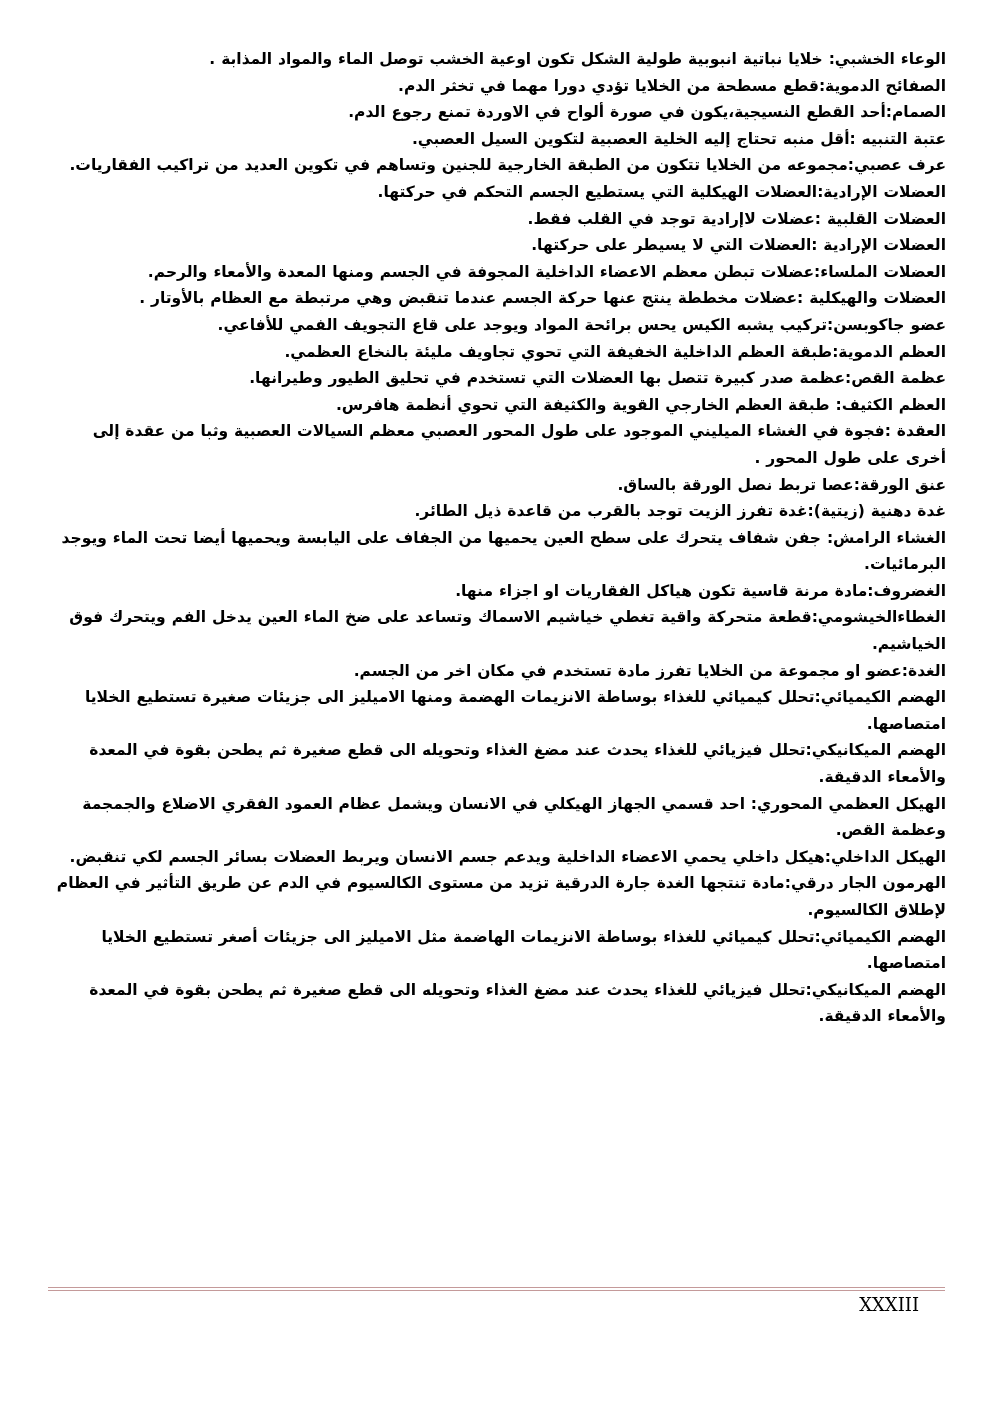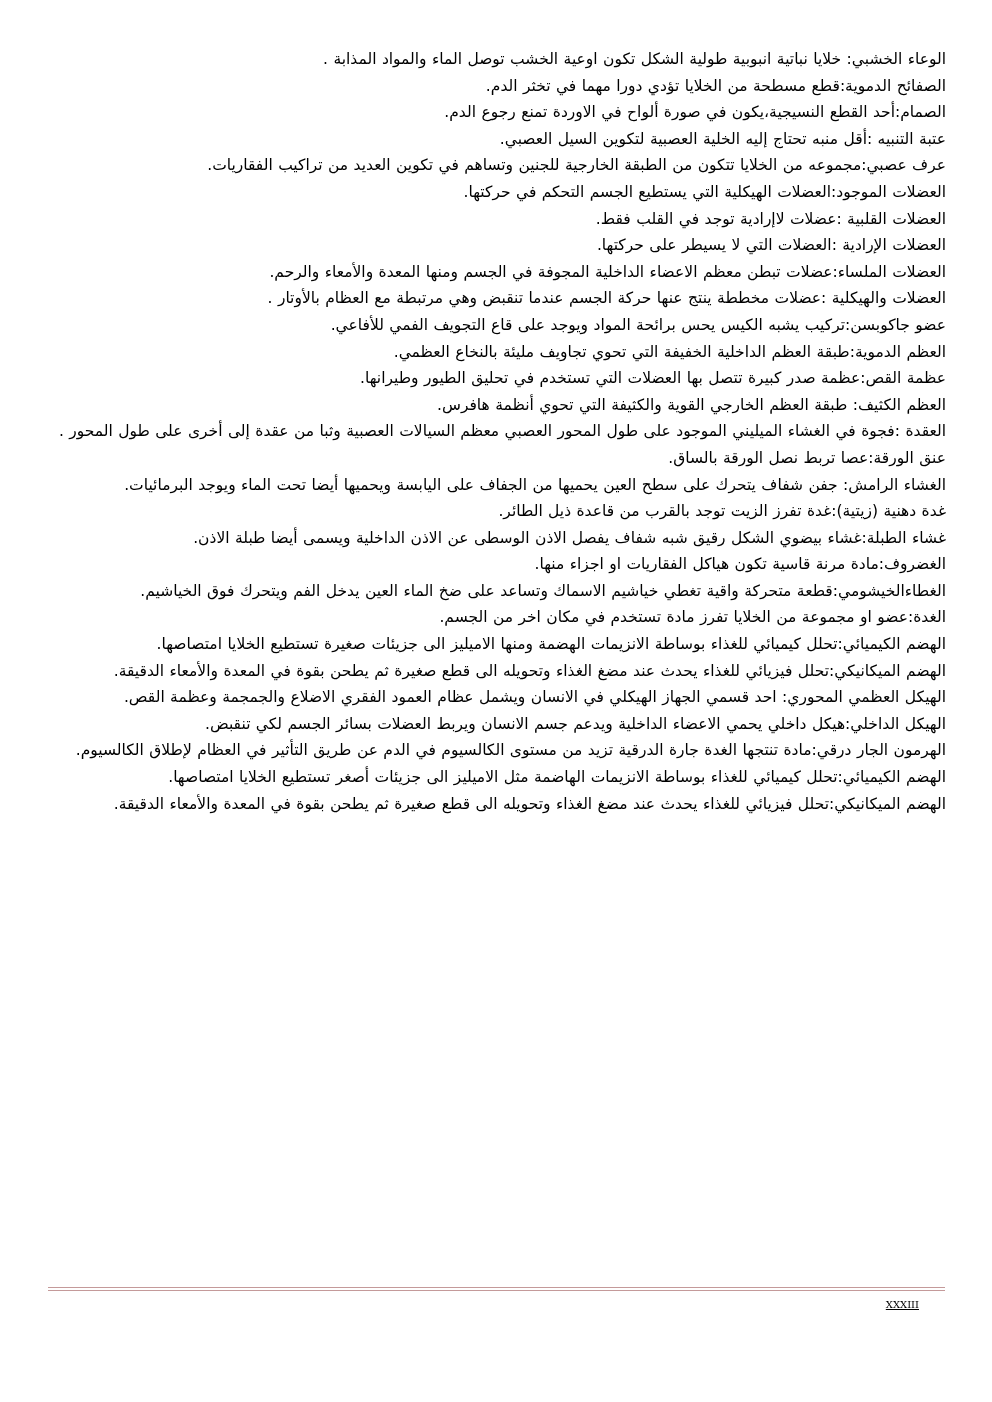--- a/index.html
+++ b/index.html
@@ -20,22 +20,22 @@
     right: 46px;
     left: 47px;
     direction: rtl;
     text-align: right;
   }
   .entry {
     font-size: 15.5px;
     line-height: 26.6px;
     word-spacing: 0.5px;
   }
-  .entry .term { font-weight: normal; text-align: center; }
-  .entry .definition { font-weight: normal; text-align: center; }
+  .entry .term { font-weight: bold; text-align: center; }
+  .entry .definition { font-weight: bold; text-align: center; }
   .footer {
     position: absolute;
     top: 1287px;
     right: 47px;
     left: 48px;
     direction: rtl;
   }
   .footer-rule {
     border-top: 4px double #c49a9a;
     height: 0;
@@ -43,53 +43,51 @@
   }
   .footer-line {
     font-size: 14.5px;
     line-height: 22px;
     text-align: right;
     white-space: pre-wrap;
     color: #000000;
   }
   .page-number {
     font-family: "DejaVu Serif", serif;
-    font-size: 10px;
+    font-size: 18px;
     line-height: 22px;
     text-align: right;
     padding-right: 26px;
     color: #000000;
-    text-decoration: underline;
   }
 </style>
 </head>
 <body>
 
 <div class="page" style="color: rgb(0, 0, 0); background: rgb(255, 255, 255);">
 
   <div class="content" id="entries">
       <p class="entry"><span class="term">الوعاء الخشبي:</span><span class="definition"> خلايا نباتية انبوبية طولية الشكل تكون اوعية  الخشب توصل الماء والمواد المذابة .</span></p>
       <p class="entry"><span class="term">الصفائح الدموية:</span><span class="definition">قطع مسطحة من الخلايا تؤدي دورا مهما في تخثر الدم.</span></p>
       <p class="entry"><span class="term">الصمام:</span><span class="definition">أحد القطع النسيجية،يكون في صورة ألواح في الاوردة تمنع رجوع الدم.</span></p>
       <p class="entry"><span class="term">عتبة التنبيه :</span><span class="definition">أقل منبه تحتاج إليه الخلية العصبية لتكوين السيل العصبي.</span></p>
       <p class="entry"><span class="term">عرف عصبي:</span><span class="definition">مجموعه من الخلايا تتكون من الطبقة الخارجية للجنين وتساهم في تكوين العديد من تراكيب الفقاريات.</span></p>
-      <p class="entry"><span class="term">العضلات الموجود:</span><span class="definition">العضلات الهيكلية التي يستطيع الجسم التحكم في حركتها.</span></p>
+      <p class="entry"><span class="term">العضلات الإرادية:</span><span class="definition">العضلات الهيكلية التي يستطيع الجسم التحكم في حركتها.</span></p>
       <p class="entry"><span class="term">العضلات القلبية :</span><span class="definition">عضلات لاإرادية توجد في القلب فقط.</span></p>
       <p class="entry"><span class="term">العضلات الإرادية :</span><span class="definition">العضلات التي لا يسيطر على حركتها.</span></p>
       <p class="entry"><span class="term">العضلات الملساء:</span><span class="definition">عضلات تبطن معظم الاعضاء الداخلية المجوفة في الجسم ومنها المعدة والأمعاء والرحم.</span></p>
       <p class="entry"><span class="term">العضلات والهيكلية :</span><span class="definition">عضلات مخططة ينتج عنها حركة الجسم عندما تنقبض وهي مرتبطة مع العظام بالأوتار .</span></p>
       <p class="entry"><span class="term">عضو جاكوبسن:</span><span class="definition">تركيب يشبه الكيس يحس برائحة المواد ويوجد على قاع التجويف الفمي للأفاعي.</span></p>
       <p class="entry"><span class="term">العظم الدموية:</span><span class="definition">طبقة العظم الداخلية الخفيفة التي تحوي تجاويف مليئة بالنخاع العظمي.</span></p>
       <p class="entry"><span class="term">عظمة القص:</span><span class="definition">عظمة صدر كبيرة تتصل بها العضلات التي تستخدم في تحليق الطيور وطيرانها.</span></p>
       <p class="entry"><span class="term">العظم الكثيف:</span><span class="definition"> طبقة العظم الخارجي القوية والكثيفة التي تحوي أنظمة هافرس.</span></p>
       <p class="entry"><span class="term">العقدة :</span><span class="definition">فجوة في الغشاء الميليني الموجود على طول المحور العصبي معظم السيالات العصبية وثبا من عقدة إلى أخرى على طول المحور .</span></p>
       <p class="entry"><span class="term">عنق الورقة:</span><span class="definition">عصا تربط نصل الورقة بالساق.</span></p>
+      <p class="entry"><span class="term">غدة دهنية (زيتية):</span><span class="definition">غدة تفرز الزيت توجد بالقرب من قاعدة ذيل الطائر.</span></p>
       <p class="entry"><span class="term">الغشاء الرامش:</span><span class="definition"> جفن شفاف يتحرك على سطح العين يحميها من الجفاف على اليابسة ويحميها أيضا تحت الماء ويوجد البرمائيات.</span></p>
-      <p class="entry"><span class="term">غدة دهنية (زيتية):</span><span class="definition">غدة تفرز الزيت توجد بالقرب من قاعدة ذيل الطائر.</span></p>
-      <p class="entry"><span class="term">غشاء الطبلة:</span><span class="definition">غشاء بيضوي الشكل رقيق شبه شفاف يفصل الاذن الوسطى عن الاذن الداخلية ويسمى أيضا طبلة الاذن.</span></p>
       <p class="entry"><span class="term">الغضروف:</span><span class="definition">مادة مرنة قاسية تكون هياكل الفقاريات  او اجزاء منها.</span></p>
       <p class="entry"><span class="term">الغطاءالخيشومي:</span><span class="definition">قطعة متحركة واقية تغطي خياشيم الاسماك وتساعد على ضخ الماء العين يدخل الفم ويتحرك فوق الخياشيم.</span></p>
       <p class="entry"><span class="term">الغدة:</span><span class="definition">عضو او مجموعة من الخلايا تفرز مادة تستخدم في مكان اخر من الجسم.</span></p>
       <p class="entry"><span class="term">الهضم الكيميائي:</span><span class="definition">تحلل كيميائي للغذاء بوساطة الانزيمات الهضمة ومنها الاميليز الى جزيئات صغيرة تستطيع الخلايا امتصاصها.</span></p>
       <p class="entry"><span class="term">الهضم الميكانيكي:</span><span class="definition">تحلل فيزيائي للغذاء يحدث عند مضغ الغذاء وتحويله الى قطع صغيرة ثم يطحن بقوة في المعدة والأمعاء الدقيقة.</span></p>
       <p class="entry"><span class="term">الهيكل العظمي المحوري:</span><span class="definition"> احد قسمي الجهاز الهيكلي في الانسان ويشمل عظام العمود الفقري الاضلاع والجمجمة وعظمة القص.</span></p>
       <p class="entry"><span class="term">الهيكل الداخلي:</span><span class="definition">هيكل داخلي يحمي الاعضاء الداخلية ويدعم جسم الانسان ويربط العضلات بسائر الجسم لكي تنقبض.</span></p>
       <p class="entry"><span class="term">الهرمون الجار درقي:</span><span class="definition">مادة تنتجها الغدة جارة الدرقية تزيد من مستوى الكالسيوم في الدم عن طريق التأثير في العظام لإطلاق الكالسيوم.</span></p>
       <p class="entry"><span class="term">الهضم الكيميائي:</span><span class="definition">تحلل كيميائي للغذاء بوساطة الانزيمات الهاضمة مثل الاميليز الى جزيئات أصغر تستطيع الخلايا امتصاصها.</span></p>
       <p class="entry"><span class="term">الهضم الميكانيكي:</span><span class="definition">تحلل فيزيائي للغذاء يحدث عند مضغ الغذاء وتحويله الى قطع صغيرة ثم يطحن بقوة في المعدة والأمعاء الدقيقة.</span></p>

